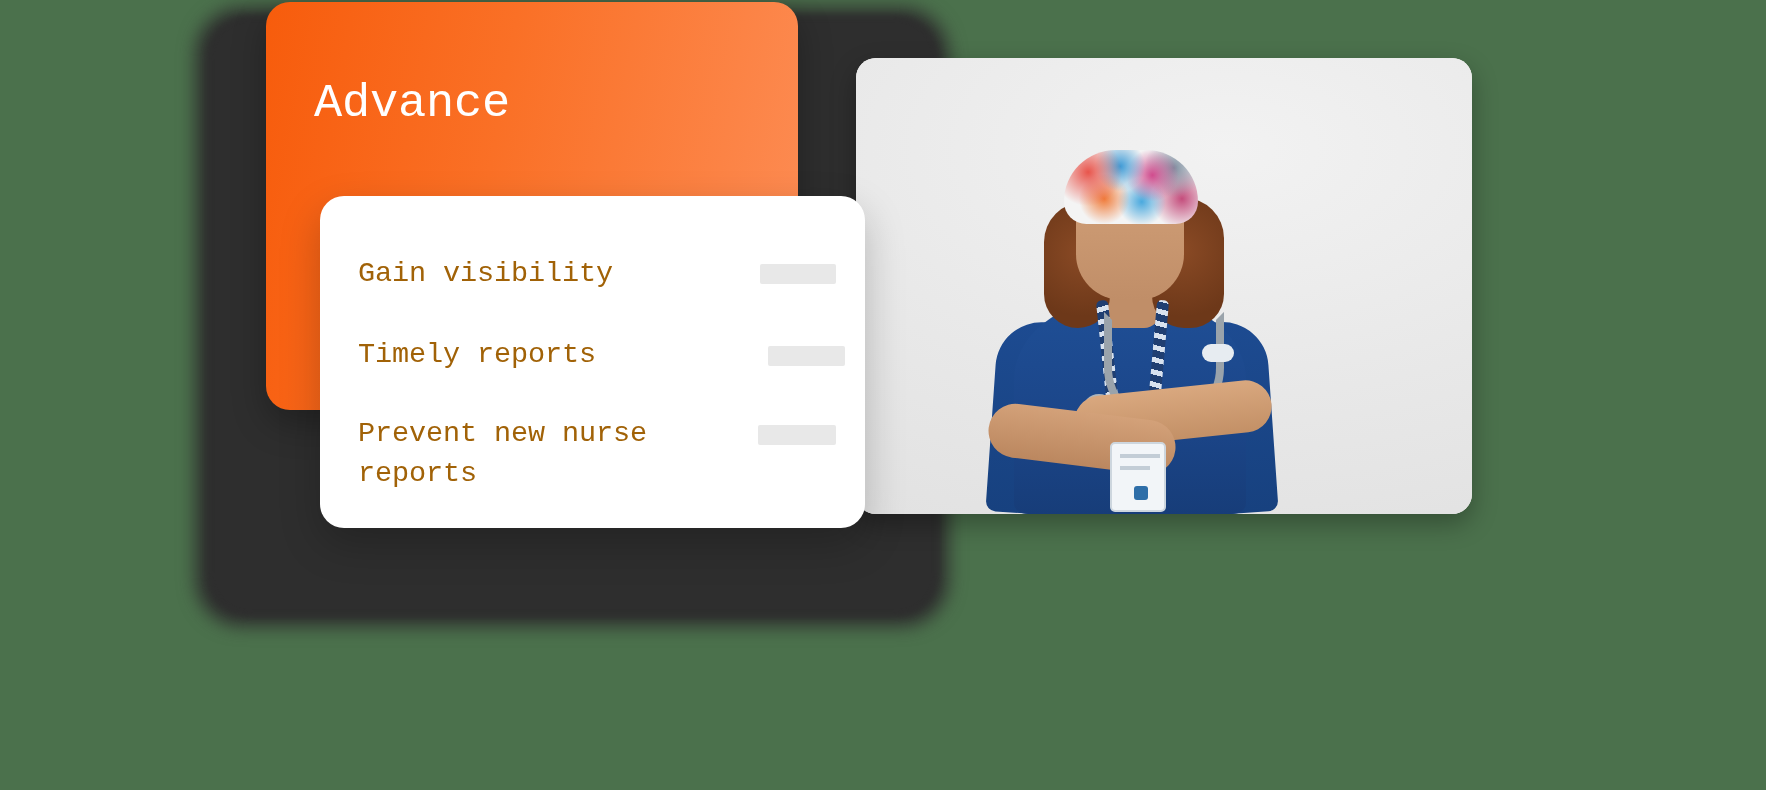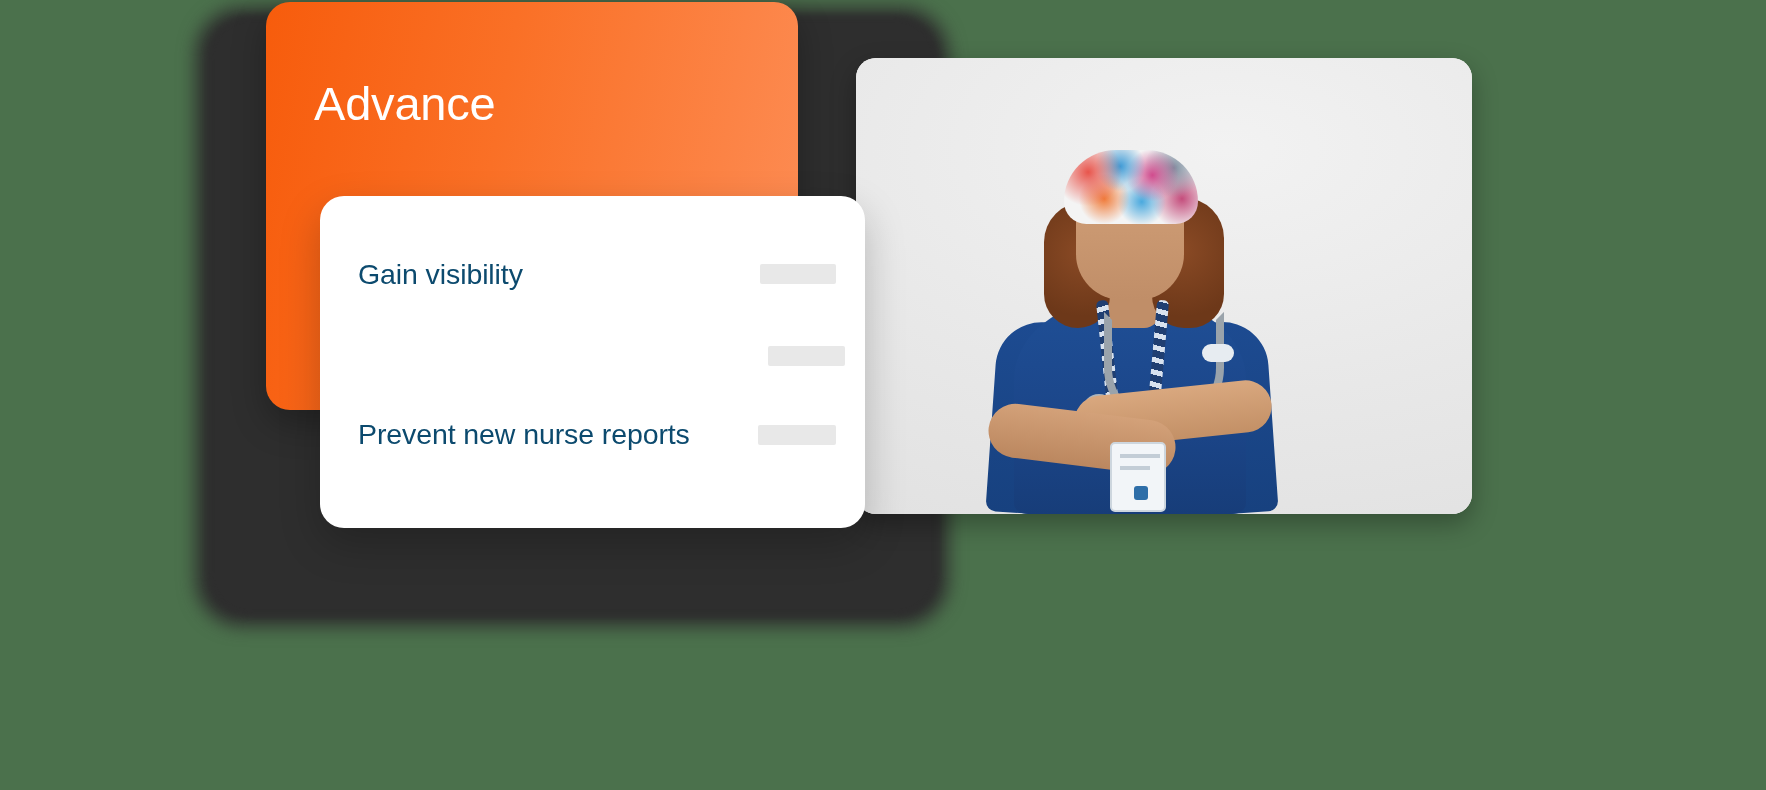--- a/index.html
+++ b/index.html
@@ -16,20 +16,21 @@
     background: #4b714c;
     position: relative;
   }
 
   #stage {
     position: absolute;
     inset: 0;
     width: 1766px;
     height: 790px;
     background: #4b714c;
+    font-family: Liberation Mono, monospace;
   }
 
   
   .backdrop-shadow {
     position: absolute;
     left: 196px;
     top: 8px;
     width: 752px;
     height: 618px;
     background: #2e2e2e;
@@ -117,21 +118,21 @@
     position: absolute;
     left: 0;
     width: 100%;
     display: flex;
     align-items: flex-start;
     padding: 0 30px 0 38px;
   }
   .list-row .row-label {
     font-size: 28.5px;
     line-height: 40px;
-    color: #0c4a6e;
+    color: #a16207;
     font-weight: 400;
     letter-spacing: -0.1px;
     flex: 0 1 auto;
     max-width: 360px;
   }
   .list-row .row-bar {
     position: absolute;
     height: 20px;
     border-radius: 2px;
     background: #e8e8e8;
@@ -370,20 +371,21 @@
 
   <div class="list-card">
     <div class="list-rows">
 
       <div class="list-row r0">
         <div class="row-label">Gain visibility</div>
         <div class="row-bar"></div>
       </div>
 
       <div class="list-row r1">
+        <div class="row-label">Timely reports</div>
         <div class="row-bar"></div>
       </div>
 
       <div class="list-row r2">
         <div class="row-label">Prevent new nurse reports</div>
         <div class="row-bar"></div>
       </div>
 
     </div>
   </div>

